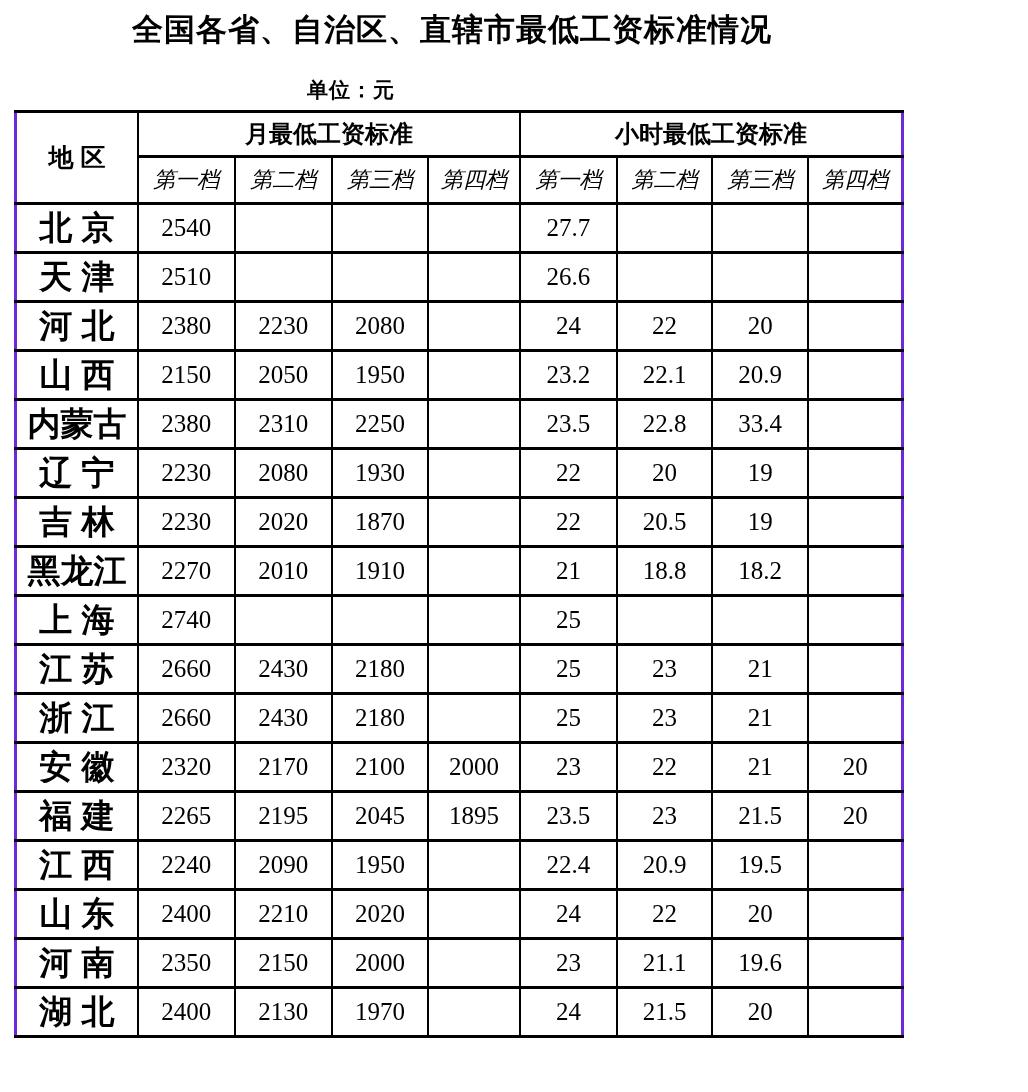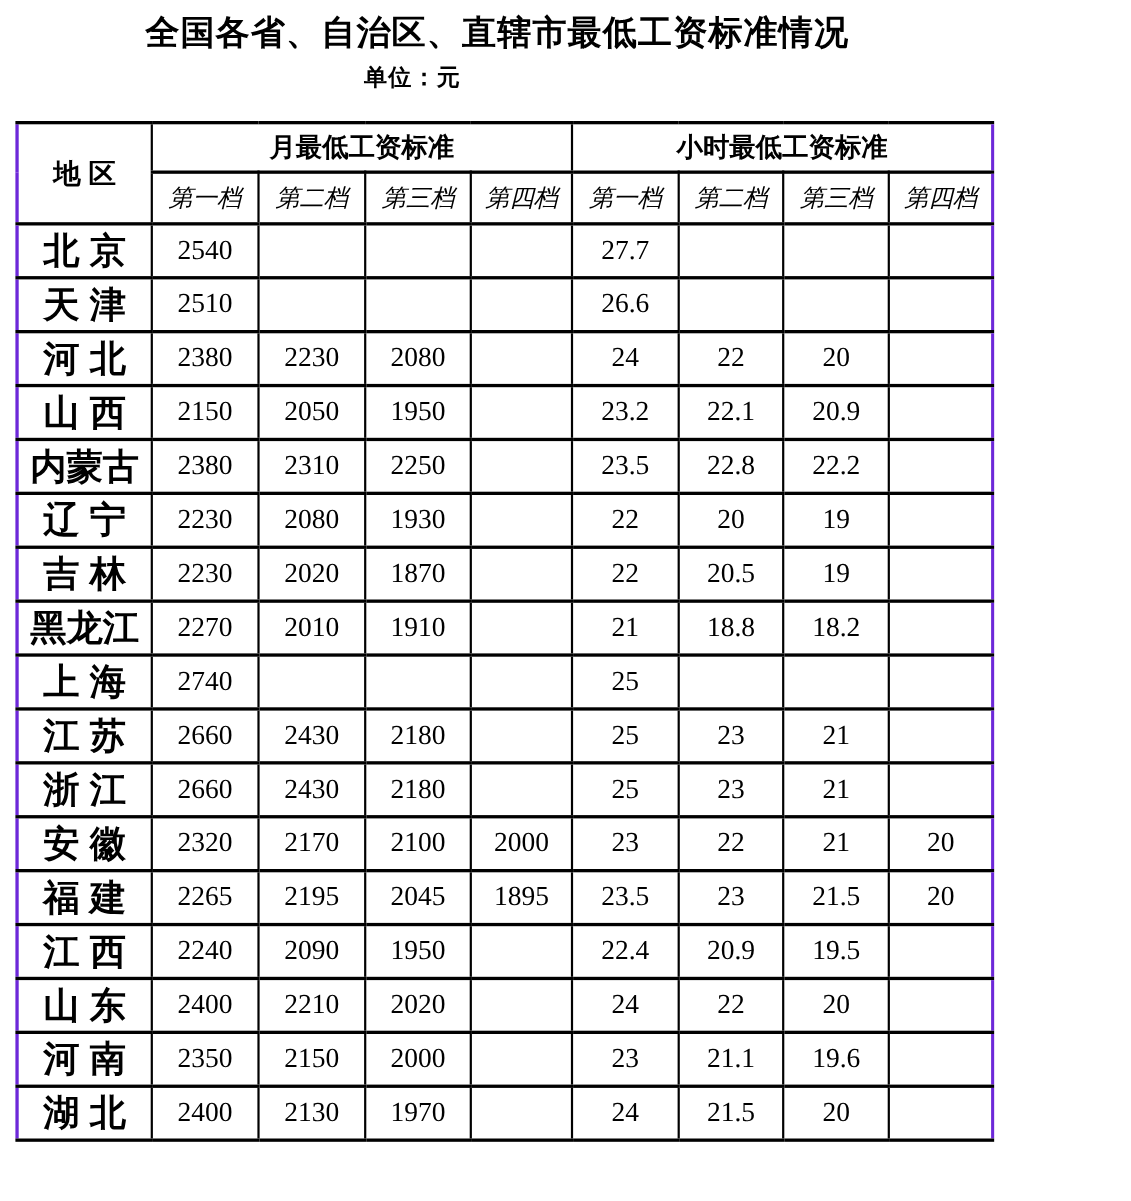--- a/index.html
+++ b/index.html
@@ -23,26 +23,25 @@
     width: 100%;
     margin: 0;
     text-align: center;
     font-size: 31px;
     font-weight: 700;
     letter-spacing: 1px;
     font-family: "Liberation Sans", sans-serif;
   }
   .unit-label {
     position: absolute;
-    top: 56px;
+    top: 76px;
     left: 307px;
     font-size: 21px;
     font-weight: 600;
     letter-spacing: 1px;
-    margin-left: 24px;
   }
   table.wage-table {
     position: absolute;
     top: 110px;
     left: 14px;
     border-collapse: collapse;
     table-layout: fixed;
     border: 3px solid #6d28d9;
   }
   .wage-table th, .wage-table td {
@@ -173,21 +172,21 @@
   </tr>
 
   <tr class="data-row">
     <th class="region-cell">内蒙古</th>
     <td class="num">2380</td>
     <td class="num">2310</td>
     <td class="num">2250</td>
     <td class="num"></td>
     <td class="num">23.5</td>
     <td class="num">22.8</td>
-    <td class="num">22.2</td>
+    <td class="num">33.4</td>
     <td class="num"></td>
   </tr>
 
   <tr class="data-row">
     <th class="region-cell">辽 宁</th>
     <td class="num">2230</td>
     <td class="num">2080</td>
     <td class="num">1930</td>
     <td class="num"></td>
     <td class="num">22</td>

